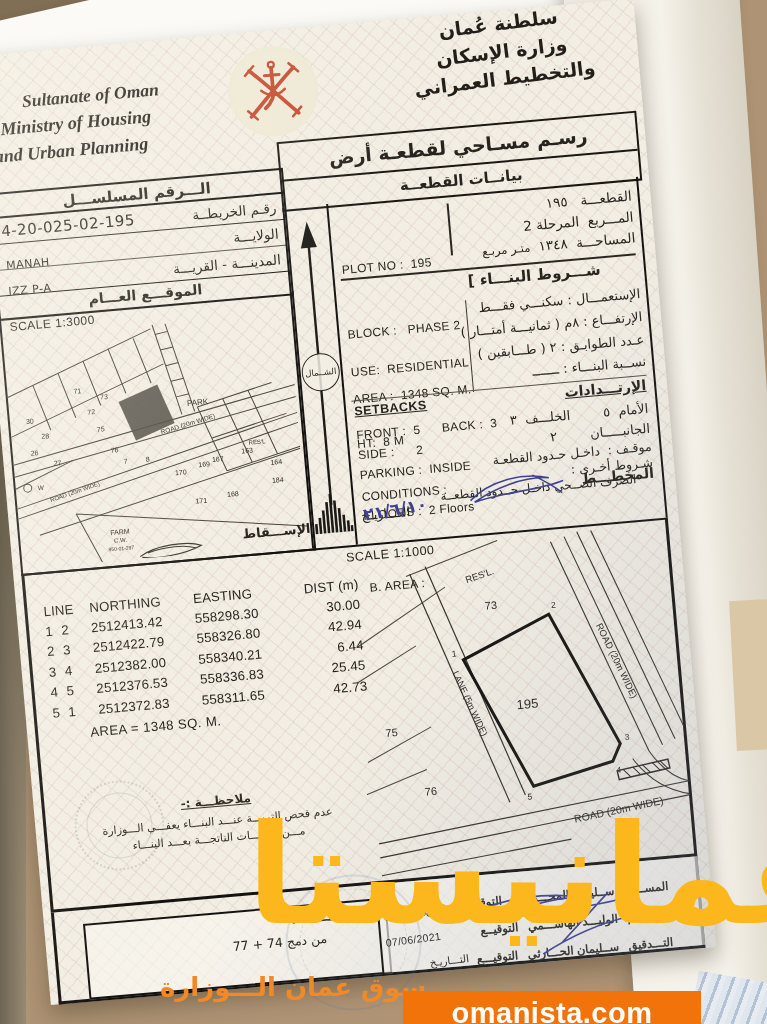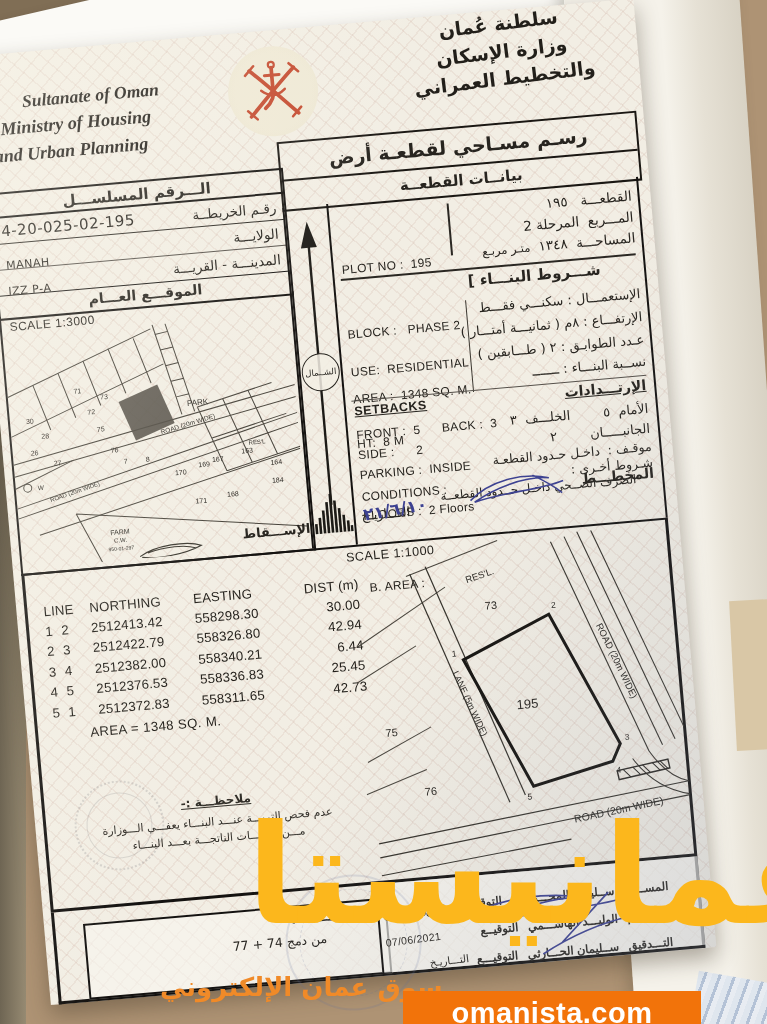--- a/index.html
+++ b/index.html
@@ -461,16 +461,16 @@
     </div>
     <div id="stamp2">
         <div class="in"></div>
       </div>
   </div>
 
   <div class="abs" id="doc-tint"></div>
 </div>
 
 <div class="abs" id="wm-big">عمانيستا</div>
-<div class="abs" id="wm-tag">سوق عمان الإلكتروني</div>
+<div class="abs" id="wm-tag">سوق عمان الـــوزارة</div>
 <div class="abs" id="wm-box">
   <span>omanista.com</span>
 </div>
 
 </body></html>

